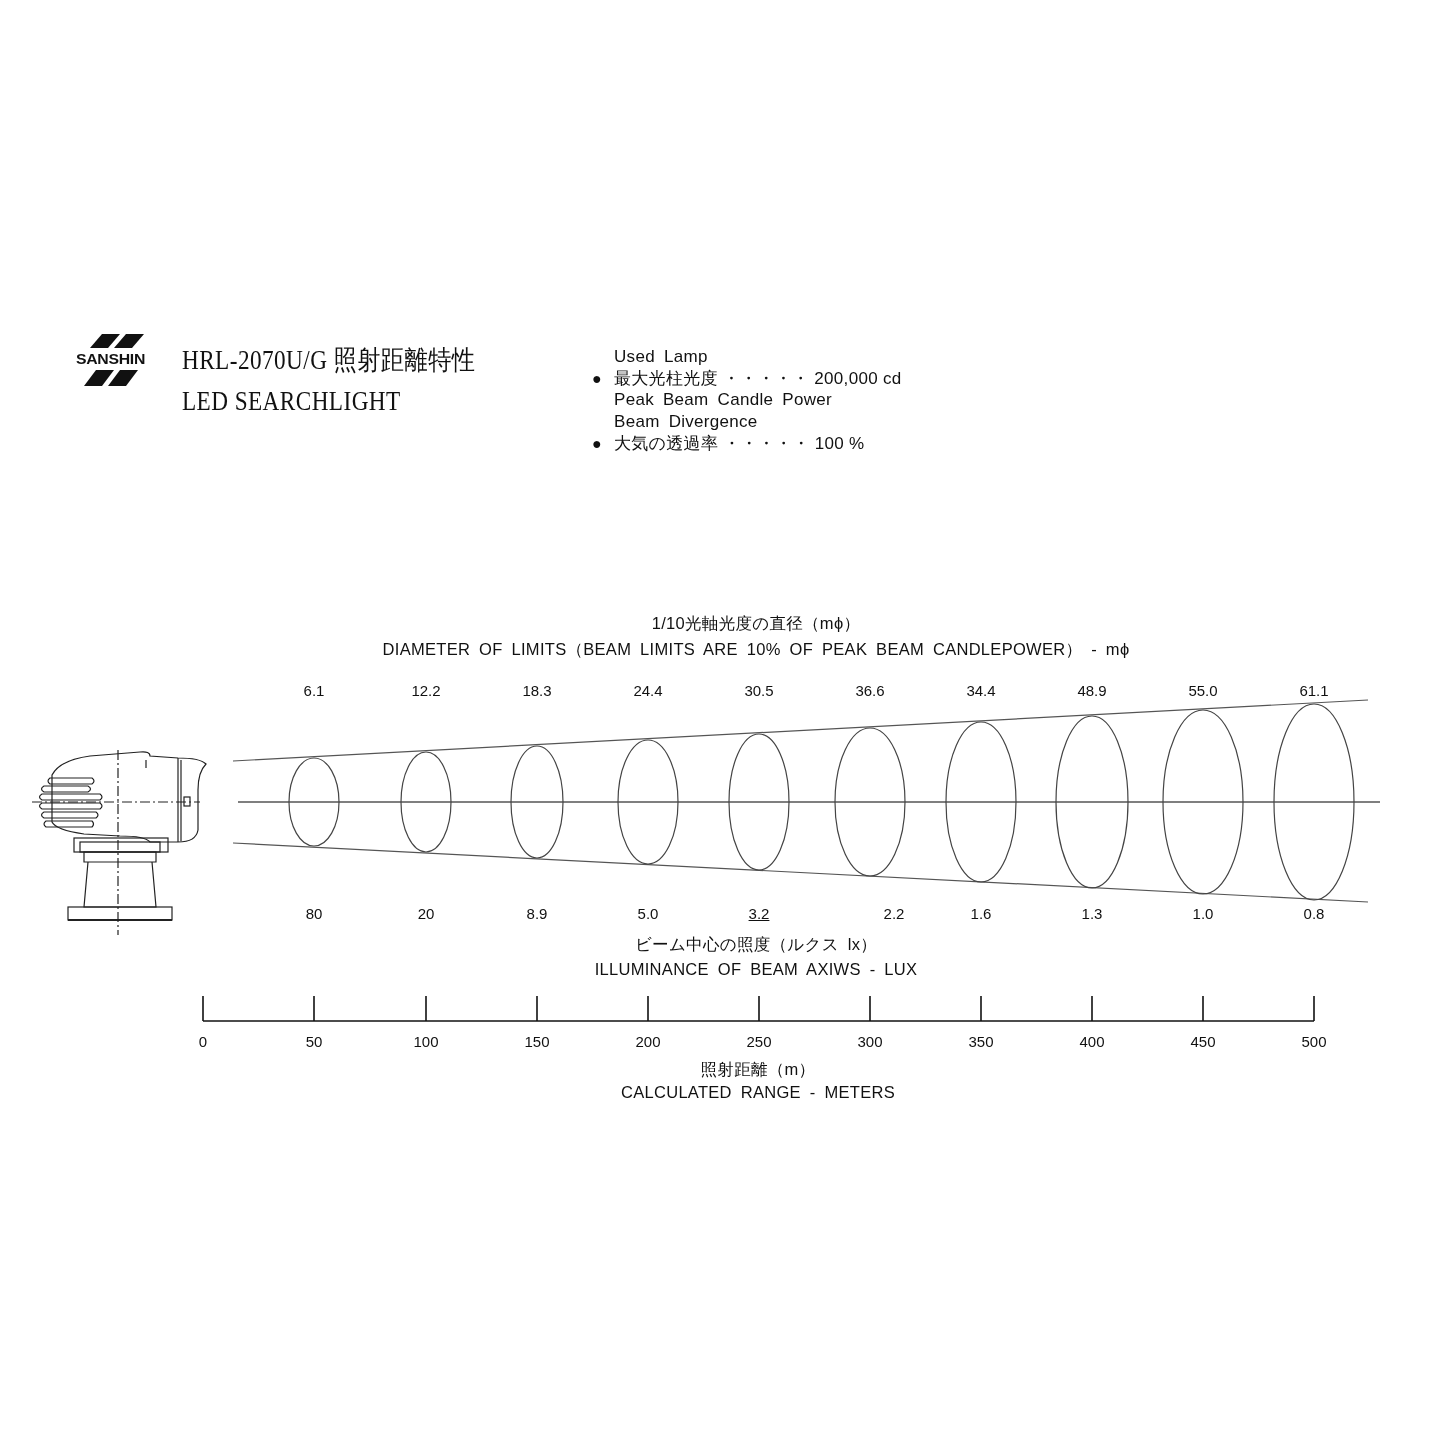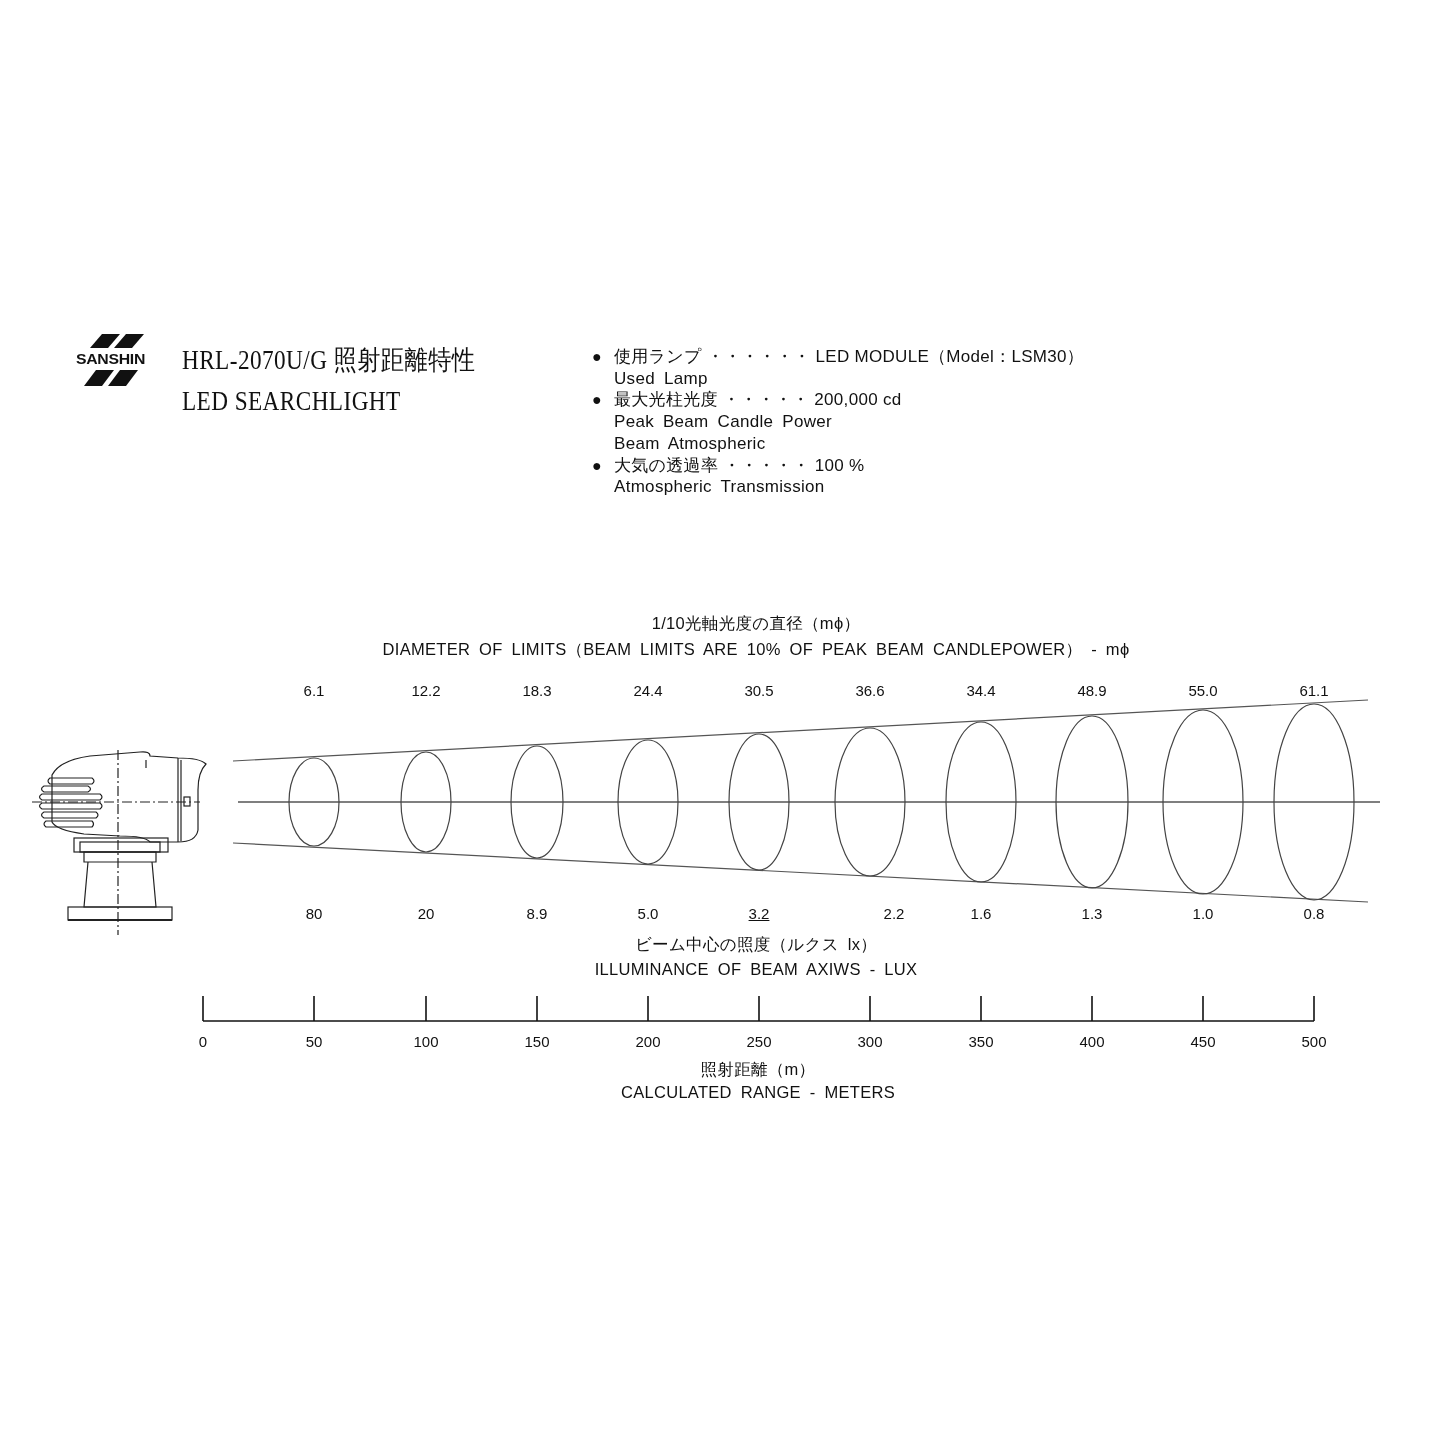--- a/index.html
+++ b/index.html
@@ -27,27 +27,25 @@
     <polygon points="22,36 40,36 28,52 10,52" fill="#111"></polygon>
     <polygon points="46,36 64,36 52,52 34,52" fill="#111"></polygon>
   </svg>
   <div style="position:absolute; left:2px; top:16px; font-family:'Liberation Sans',sans-serif; font-weight:bold; font-size:15.5px; letter-spacing:-0.3px; color:#111; transform:scaleX(1.02); transform-origin:left top;">SANSHIN</div>
 </div>
 
 <div class="abs serif title1">HRL-2070U/G 照射距離特性</div>
 <div class="abs serif title2">LED SEARCHLIGHT</div>
 
 <div class="abs spec">
-  <span class="row"><span class="bullet">●</span><span>使用ランプ ・・・・・・ LED MODULE（Model：LSM30）</span></span>
   <span class="row en">Used Lamp</span>
   <span class="row"><span class="bullet">●</span><span>最大光柱光度 ・・・・・ 200,000 cd</span></span>
   <span class="row en">Peak Beam Candle Power</span>
-  <span class="row en">Beam Atmospheric</span>
+  <span class="row en">Beam Divergence</span>
   <span class="row"><span class="bullet">●</span><span>大気の透過率 ・・・・・ 100 %</span></span>
-  <span class="row en">Atmospheric Transmission</span>
 </div>
 
 <div class="abs center-label" style="top:613px;">1/10光軸光度の直径（mϕ）</div>
 <div class="abs center-label" style="top:639px;">DIAMETER OF LIMITS（BEAM LIMITS ARE 10% OF PEAK BEAM CANDLEPOWER） - mϕ</div>
 
 <div class="abs num" style="left:314px; top:682px;">6.1</div>
 <div class="abs num" style="left:426px; top:682px;text-align:center;">12.2</div>
 <div class="abs num" style="left:537px; top:682px;text-align:center;">18.3</div>
 <div class="abs num" style="left:648px; top:682px;">24.4</div>
 <div class="abs num" style="left:759px; top:682px;">30.5</div>

